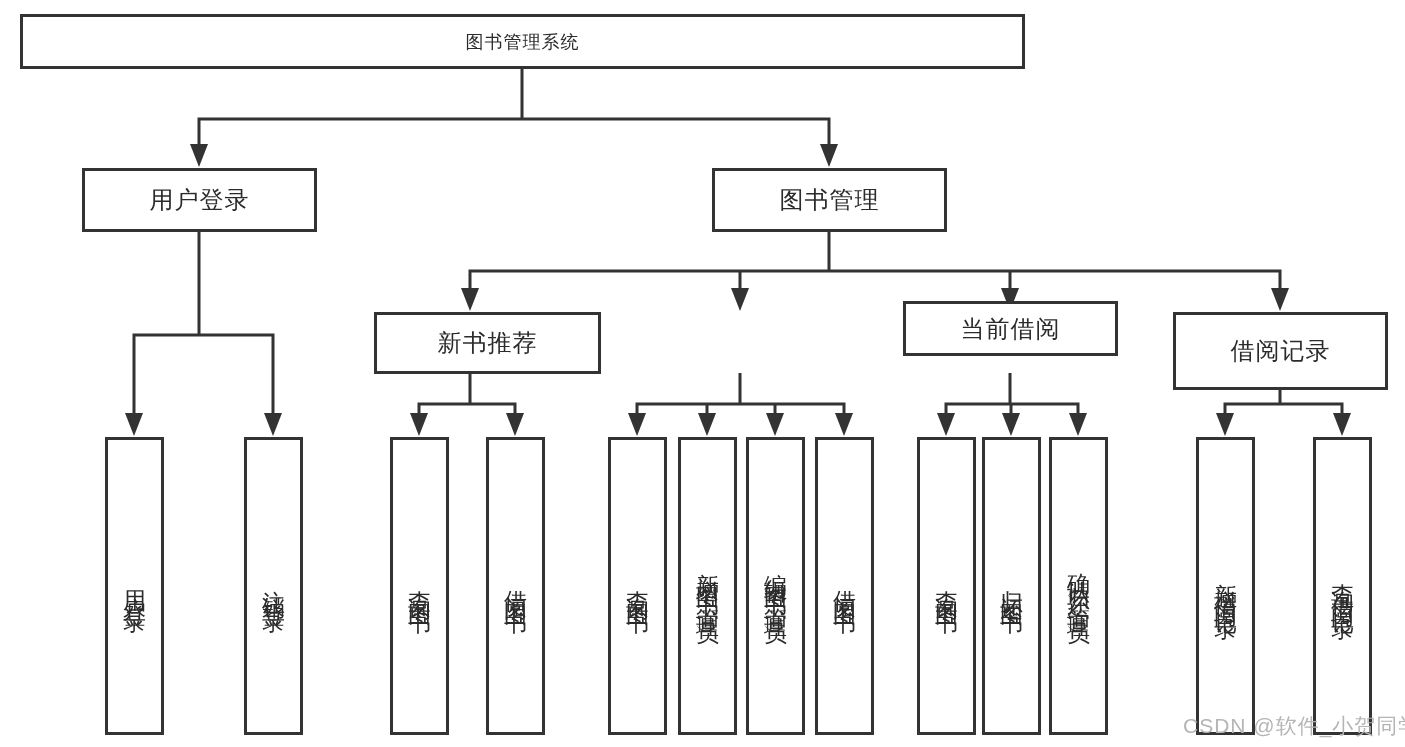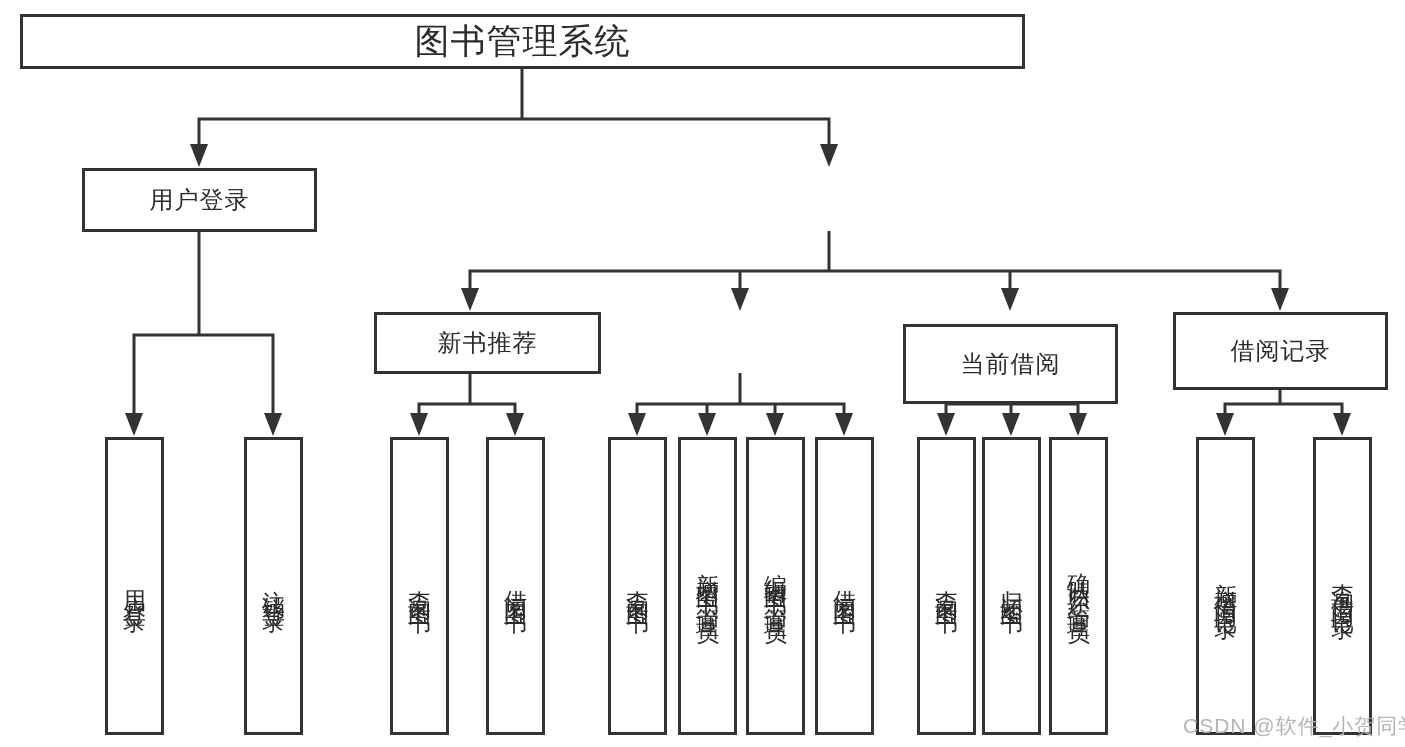--- a/index.html
+++ b/index.html
@@ -46,21 +46,21 @@
     align-items:center;
     justify-content:center;
   }
   .node-h .lbl{
     font-size:24px;
     letter-spacing:1px;
     color:var(--text);
     white-space:nowrap;
   }
   .node-root .lbl{
-    font-size:35px;
+    font-size:18px;
   }
   .node-v .lbl{
     writing-mode:vertical-rl;
     text-orientation:mixed;
     font-size:23px;
     letter-spacing:7px;
     color:var(--text);
     line-height:1;
     white-space:nowrap;
   }
@@ -123,25 +123,28 @@
     </g>
   </svg>
 
   <div class="node node-h node-root" style="left:20px;top:14px;width:1005px;height:55px">
     <span class="lbl">图书管理系统</span>
   </div>
 
   <div class="node node-h" style="left:82px;top:168px;width:235px;height:64px">
     <span class="lbl">用户登录</span>
   </div>
+  <div class="node node-h" style="left:712px;top:168px;width:235px;height:64px">
+    <span class="lbl">图书管理</span>
+  </div>
 
   <div class="node node-h" style="left:374px;top:312px;width:227px;height:62px">
     <span class="lbl">新书推荐</span>
   </div>
-  <div class="node node-h" style="left:903px;top:324px;width:215px;height:80px">
+  <div class="node node-h" style="left:903px;top:301px;width:215px;height:55px">
     <span class="lbl">当前借阅</span>
   </div>
   <div class="node node-h" style="left:1173px;top:312px;width:215px;height:78px">
     <span class="lbl">借阅记录</span>
   </div>
 
   <div class="node node-v" style="left:105px;top:437px;width:59px;height:298px">
     <span class="lbl">用户登录</span>
   </div>
   <div class="node node-v" style="left:244px;top:437px;width:59px;height:298px">

